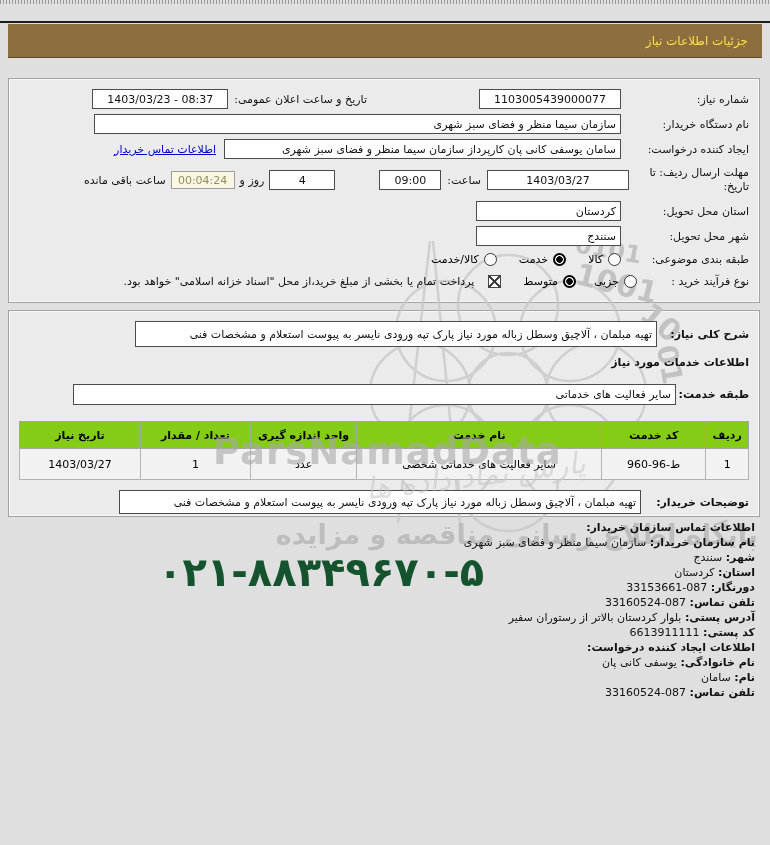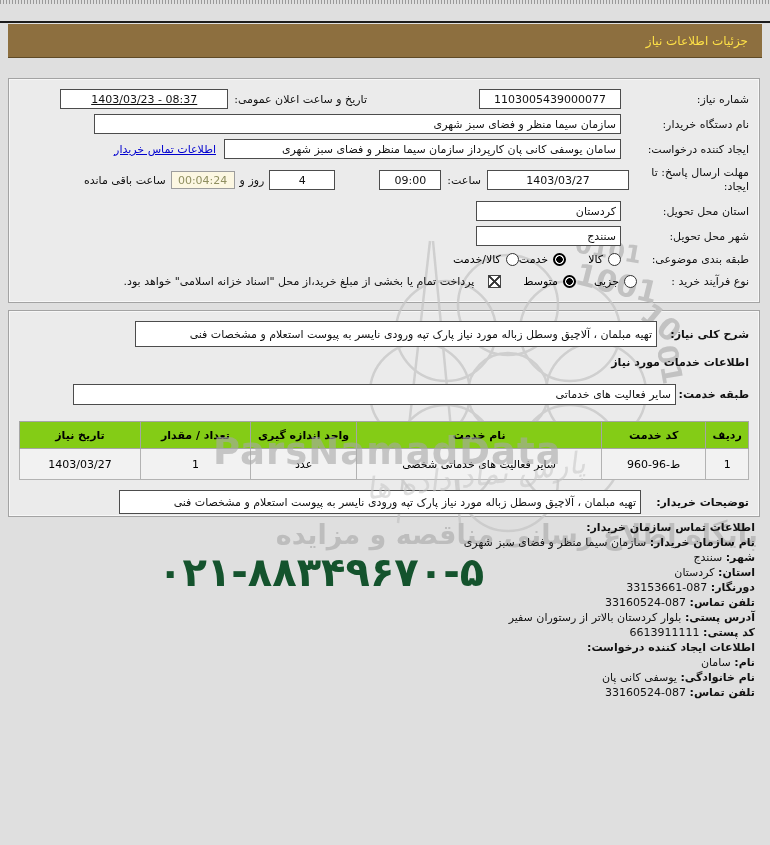--- a/index.html
+++ b/index.html
@@ -87,36 +87,36 @@
   <div class="wm wm-slogan">پایگاه اطلاع رسانی مناقصه و مزایده</div>
   <div class="wm wm-phone ltr">۰۲۱-۸۸۳۴۹۶۷۰-۵</div>
 
   <div class="panel panel1">
 
     <div class="row" style="margin-top:2px;">
       <div class="lbl" style="width:128px;">شماره نیاز:</div>
       <div class="fld center ltr" style="width:142px;">1103005439000077</div>
       <div class="sp" style="width:112px;"></div>
       <div class="lbl" style="margin-left:6px;">تاریخ و ساعت اعلان عمومی:</div>
-      <div class="fld center ltr" style="width:168px;text-decoration:underline;">1403/03/23 - 08:37</div>
+      <div class="fld center ltr" style="width:136px;">1403/03/23 - 08:37</div>
     </div>
 
     <div class="row" style="margin-top:5px;">
       <div class="lbl" style="width:128px;">نام دستگاه خریدار:</div>
       <div class="fld rt" style="width:527px;">سازمان سیما منظر و فضای سبز شهری</div>
     </div>
 
     <div class="row" style="margin-top:5px;">
       <div class="lbl" style="width:128px;">ایجاد کننده درخواست:</div>
       <div class="fld rt" style="width:397px;">سامان یوسفی کانی پان کارپرداز سازمان سیما منظر و فضای سبز شهری</div>
       <a class="link" style="margin-right:8px;" href="#">اطلاعات تماس خریدار</a>
     </div>
 
     <div class="row" style="margin-top:6px;height:30px;">
-      <div class="lbl" style="width:120px;line-height:14px;">مهلت ارسال پاسخ: تا ایجاد:</div>
+      <div class="lbl" style="width:120px;line-height:14px;">مهلت ارسال ردیف: تا تاریخ:</div>
       <div class="fld center ltr" style="width:142px;">1403/03/27</div>
       <div class="lbl" style="margin:0 6px;">ساعت:</div>
       <div class="fld center ltr" style="width:62px;">09:00</div>
       <div class="sp" style="width:44px;"></div>
       <div class="fld center ltr" style="width:66px;">4</div>
       <div class="lbl" style="margin:0 5px;">روز و</div>
       <div class="fld center remain ltr" style="width:64px;height:18px;">00:04:24</div>
       <div class="lbl" style="margin-right:5px;">ساعت باقی مانده</div>
     </div>
 
@@ -129,21 +129,21 @@
       <div class="lbl" style="width:128px;">شهر محل تحویل:</div>
       <div class="fld rt" style="width:145px;">سنندج</div>
     </div>
 
     <div class="row" style="margin-top:7px;">
       <div class="lbl" style="width:128px;text-align:right;">طبقه بندی موضوعی:</div>
       <div class="opt" style="margin-left:22px;">
         <span class="radio"></span>
         <span class="optlbl">کالا</span>
       </div>
-      <div class="opt" style="">
+      <div class="opt" style="margin-left:22px;">
         <span class="radio sel"></span>
         <span class="optlbl">خدمت</span>
       </div>
       <div class="opt">
         <span class="radio"></span>
         <span class="optlbl">کالا/خدمت</span>
       </div>
     </div>
 
     <div class="row" style="margin-top:9px;">
@@ -209,18 +209,18 @@
   <div class="contact">
     <div class="line"><b>اطلاعات تماس سازمان خریدار:</b></div>
     <div class="line"><b>نام سازمان خریدار:</b> <span>سازمان سیما منظر و فضای سبز شهری</span></div>
     <div class="line"><b>شهر:</b> <span>سنندج</span></div>
     <div class="line"><b>استان:</b> <span>کردستان</span></div>
     <div class="line"><b>دورنگار:</b> <span class="ltr">33153661-087</span></div>
     <div class="line"><b>تلفن تماس:</b> <span class="ltr">33160524-087</span></div>
     <div class="line"><b>آدرس پستی:</b> <span>بلوار کردستان بالاتر از رستوران سفیر</span></div>
     <div class="line"><b>کد پستی:</b> <span class="ltr">6613911111</span></div>
     <div class="line"><b>اطلاعات ایجاد کننده درخواست:</b></div>
+    <div class="line"><b>نام خانوادگی:</b> <span>یوسفی کانی پان</span></div>
     <div class="line"><b>نام:</b> <span>سامان</span></div>
-    <div class="line"><b>نام خانوادگی:</b> <span>یوسفی کانی پان</span></div>
     <div class="line"><b>تلفن تماس:</b> <span class="ltr">33160524-087</span></div>
   </div>
 
 </div>
 
 </body></html>

